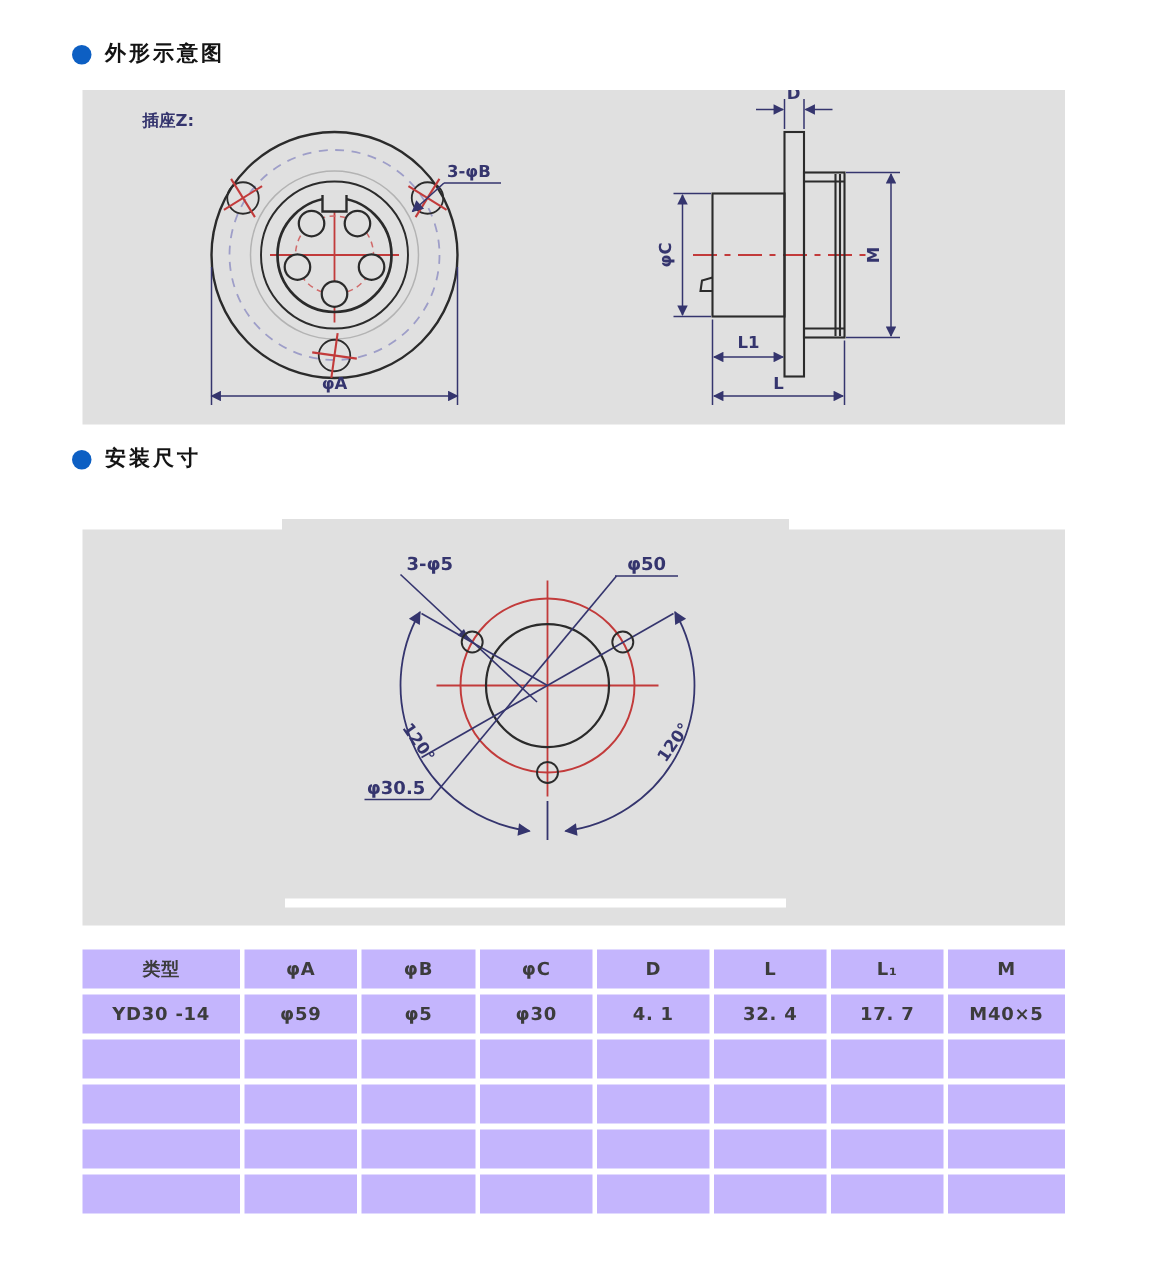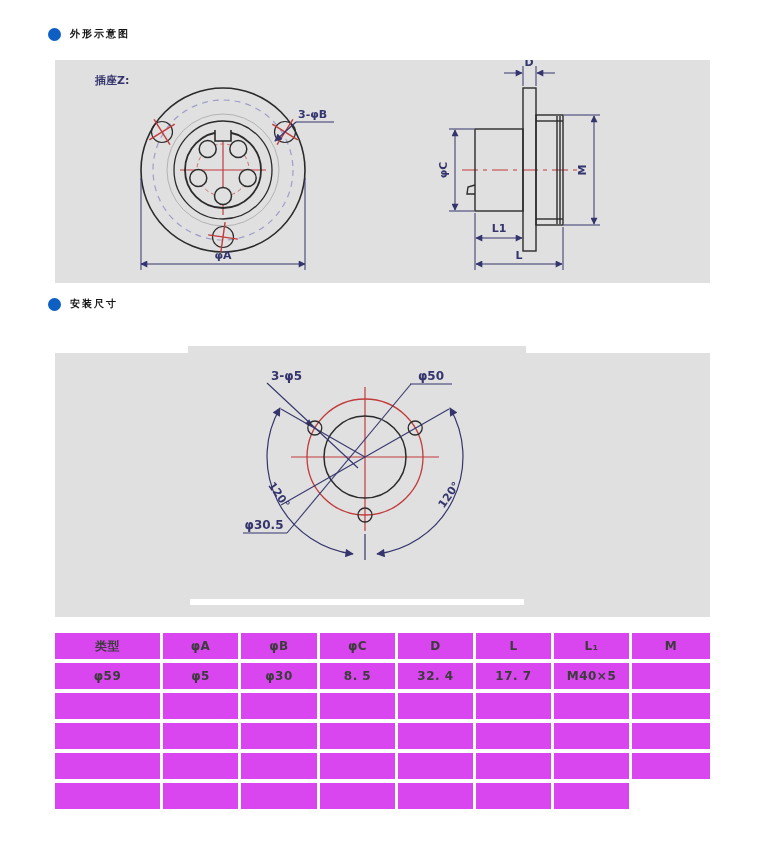--- a/index.html
+++ b/index.html
@@ -1,31 +1,31 @@
 <!DOCTYPE html>
 <html><head>
 <meta charset="utf-8">
 <style>
   html,body{margin:0;padding:0;background:#ffffff;}
   .page{position:relative;width:768px;height:842px;background:#ffffff;overflow:hidden;
         font-family:"DejaVu Sans","Liberation Sans",sans-serif;}
   .section-header{position:absolute;left:48px;display:flex;align-items:center;gap:9px;}
   .bullet{width:13px;height:13px;border-radius:50%;background:#0d5fc3;flex:0 0 auto;}
-  .section-title{font-size:10px;font-weight:bold;color:#141414;letter-spacing:2px;}
+  .section-title{font-size:14px;font-weight:bold;color:#141414;letter-spacing:2px;}
   .panel{position:absolute;background:#e0e0e0;}
   #panel1{left:55px;top:60px;width:655px;height:223px;}
   #panel2{left:55px;top:353px;width:655px;height:264px;}
   #panel2-tab{position:absolute;left:188px;top:346px;width:338px;height:9px;background:#e0e0e0;}
   #panel2-strip{position:absolute;left:190px;top:599px;width:334px;height:6px;background:#ffffff;}
   svg{display:block;}
   svg text{font-family:"DejaVu Sans","Liberation Sans",sans-serif;font-weight:bold;fill:#35356e;}
   .spec-table{position:absolute;left:55px;top:633px;width:655px;display:grid;
       grid-template-columns:105px 75px 76px 75px 75px 75px 75px 78px;
       column-gap:3px;row-gap:4px;}
-  .cell{height:26px;background:#d946ef;display:flex;align-items:center;justify-content:center;
+  .cell{height:26px;background:#c4b5fd;display:flex;align-items:center;justify-content:center;
       font-size:12px;font-weight:bold;color:#3c3c3c;letter-spacing:0.5px;}
 </style>
 </head>
 <body>
 
 <div class="page">
 
   <div class="section-header" style="top:27px;">
     <span class="bullet"></span>
     <span class="section-title">外形示意图</span>
@@ -202,24 +202,25 @@
 
   <div class="spec-table">
       <div class="cell">类型</div>
       <div class="cell">φA</div>
       <div class="cell">φB</div>
       <div class="cell">φC</div>
       <div class="cell">D</div>
       <div class="cell">L</div>
       <div class="cell">L₁</div>
       <div class="cell">M</div>
+      <div class="cell">YD30 -14</div>
       <div class="cell">φ59</div>
       <div class="cell">φ5</div>
       <div class="cell">φ30</div>
-      <div class="cell">8. 5</div>
+      <div class="cell">4. 1</div>
       <div class="cell">32. 4</div>
       <div class="cell">17. 7</div>
       <div class="cell">M40×5</div>
       <div class="cell"></div>
       <div class="cell"></div>
       <div class="cell"></div>
       <div class="cell"></div>
       <div class="cell"></div>
       <div class="cell"></div>
       <div class="cell"></div>

